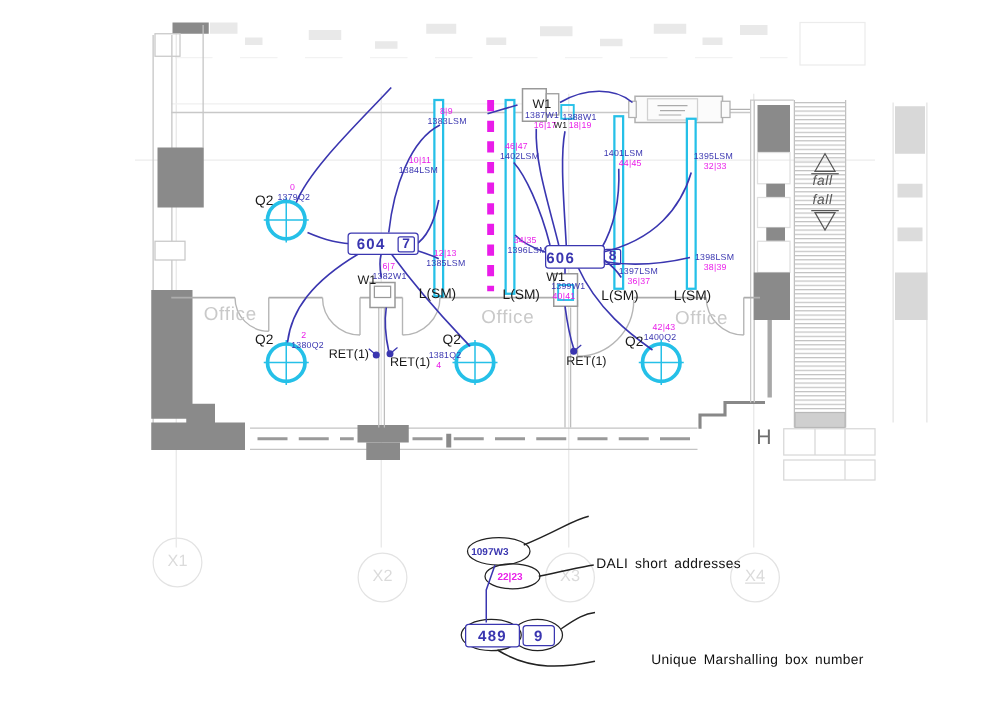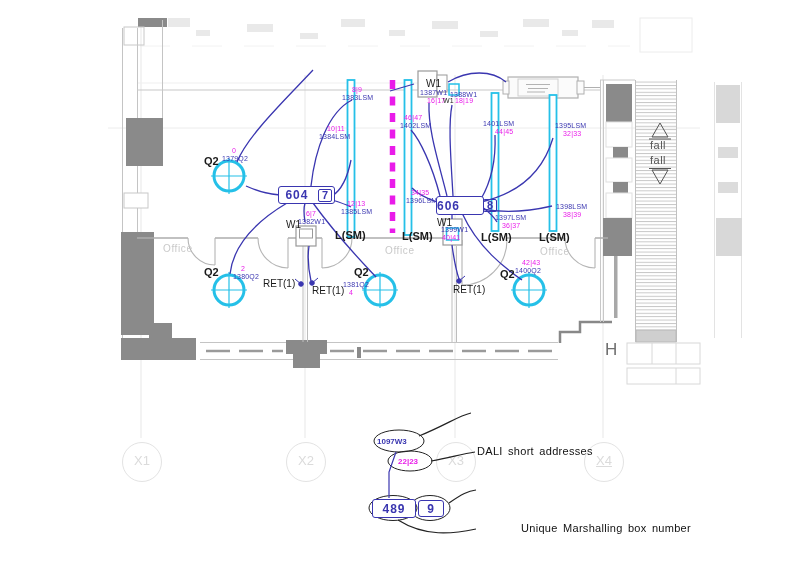--- a/index.html
+++ b/index.html
@@ -7,31 +7,31 @@
          font-family:"Liberation Sans",sans-serif;}
   #plan-svg{position:absolute;left:0;top:0;z-index:1;}
   .gridcircle{position:absolute;z-index:0;width:38px;height:38px;border:1.5px solid #E3E3E3;
               border-radius:50%;color:#DBDBDB;font-size:13px;line-height:36px;text-align:center;}
   .lab{position:absolute;z-index:3;font-size:7px;line-height:7.5px;letter-spacing:.2px;white-space:nowrap;}
   .lab span{display:block;}
   .lab .in{display:inline-block;}
   .m{color:#E91CE9;}
   .b{color:#3A36B0;}
   .sym{position:absolute;z-index:3;color:#1A1A1A;font-size:10px;line-height:10px;white-space:nowrap;}
-  .sym.lg{font-size:11px;font-weight:bold;}
+  .sym.lg{font-size:11px;}
   .symin{color:#1A1A1A;display:inline-block;margin-right:1px;}
-  .office{position:absolute;z-index:2;color:#C9C9C9;font-size:10px;letter-spacing:.6px;}
+  .office{position:absolute;z-index:2;color:#C9C9C9;font-size:15px;letter-spacing:.6px;}
   .mbox{position:absolute;z-index:3;display:flex;align-items:center;border:1.6px solid #3A36B0;
         border-radius:3px;background:#fff;color:#3A36B0;}
   .mbox .id{flex:1;text-align:center;font-size:12px;font-weight:bold;letter-spacing:1px;}
   .mbox .cnt{border:1.4px solid #3A36B0;border-radius:2px;font-size:11px;font-weight:bold;
              padding:0 3px;margin:1px 2px 1px 3px;line-height:11px;}
   .legend-text{position:absolute;z-index:3;color:#111;font-size:11px;letter-spacing:.3px;word-spacing:2px;white-space:nowrap;}
   .legend-ref{position:absolute;z-index:3;font-size:8px;font-weight:bold;white-space:nowrap;}
-  .falltxt{position:absolute;z-index:2;color:#555;font-size:11px;letter-spacing:.5px;}
+  .falltxt{position:absolute;z-index:2;color:#555;font-size:11px;letter-spacing:.5px;font-style:italic;}
   .stair{position:absolute;z-index:2;color:#6F6F6F;font-size:17px;}
   .title{position:absolute;z-index:3;color:#8F8F8F;font-size:26px;letter-spacing:1px;}
 </style>
 </head>
 <body>
 
 <div id="stage">
 
 <svg id="plan-svg" width="800" height="565" viewBox="0 0 800 565">
   <defs>
@@ -316,21 +316,21 @@
   </div>
   <div class="mbox" style="left:436px;top:196px;width:46px;height:17px;gap:20px;">
     <span class="id">606</span>
     <span class="cnt">8</span>
   </div>
 
   <div class="falltxt" style="left:650px;top:139px;">fall</div>
   <div class="falltxt" style="left:650px;top:154px;">fall</div>
   <div class="stair" style="left:605px;top:340px;">H</div>
 
-  <div class="gridcircle" style="left:122px;top:442px;">X1</div>
+  <div class="gridcircle" style="left:122px;top:430px;">X1</div>
   <div class="gridcircle" style="left:286px;top:442px;">X2</div>
   <div class="gridcircle" style="left:436px;top:442px;">X3</div>
   <div class="gridcircle" style="left:584px;top:442px;text-decoration:underline;">X4</div>
 
   <div class="legend-ref b" style="left:377px;top:437px;">1097W3</div>
   <div class="legend-ref m" style="left:398px;top:457px;">22|23</div>
   <div class="mbox" style="left:372px;top:499px;width:42px;height:17px;">
     <span class="id">489</span>
   </div>
   <div class="mbox" style="left:418px;top:500px;width:24px;height:15px;">

